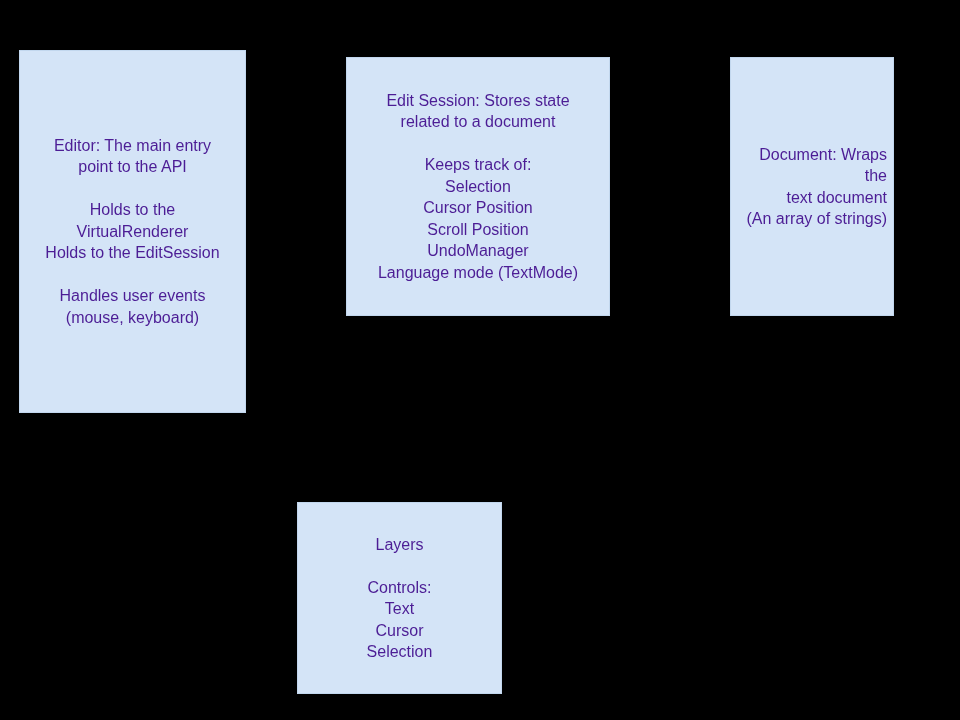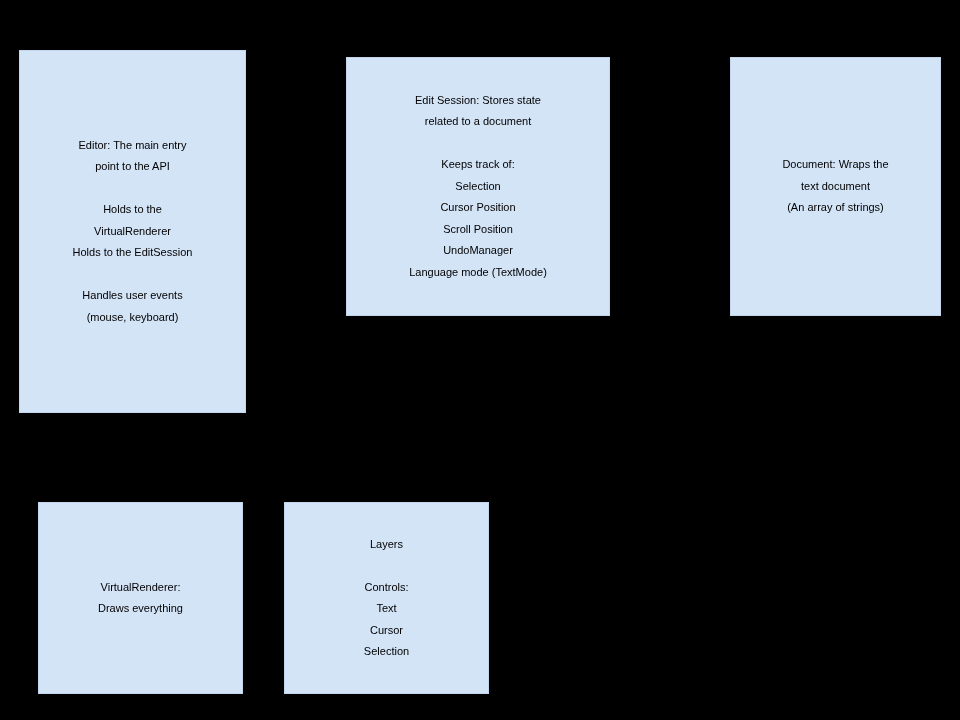--- a/index.html
+++ b/index.html
@@ -20,26 +20,26 @@
     top: 0;
     width: 960px;
     height: 720px;
     background: #000000;
   }
   .node {
     position: absolute;
     box-sizing: border-box;
     background: #d4e4f7;
     border: 1px solid #c2d7ee;
-    color: #000000;
+    color: #4c1d95;
     display: flex;
     align-items: center;
     justify-content: center;
     text-align: center;
-    font-size: 11px;
+    font-size: 16px;
     line-height: 21.5px;
     white-space: pre-line;
     padding: 4px 6px;
   }
   .node-text {
     display: block;
     width: 100%;
     white-space: pre-line;
   }
 </style>
@@ -65,33 +65,29 @@
 related to a document
 
 Keeps track of:
 Selection
 Cursor Position
 Scroll Position
 UndoManager
 Language mode (TextMode)</span>
   </div>
 
-  <div class="node" style="left:730px; top:57px; width:211px; height:259px;">
+  <div class="node" style="left:730px; top:57px; width:164px; height:259px;text-align:right;">
     <span class="node-text">Document: Wraps the
 text document
 (An array of strings)</span>
   </div>
 
 
-  <div class="node" style="left:38px; top:502px; width:205px; height:192px;">
-    <span class="node-text">VirtualRenderer:
-Draws everything</span>
-  </div>
 
-  <div class="node" style="left:284px; top:502px; width:205px; height:192px;">
+  <div class="node" style="left:297px; top:502px; width:205px; height:192px;">
     <span class="node-text">Layers
 
 Controls:
 Text
 Cursor
 Selection</span>
   </div>
 
 </div>
 

